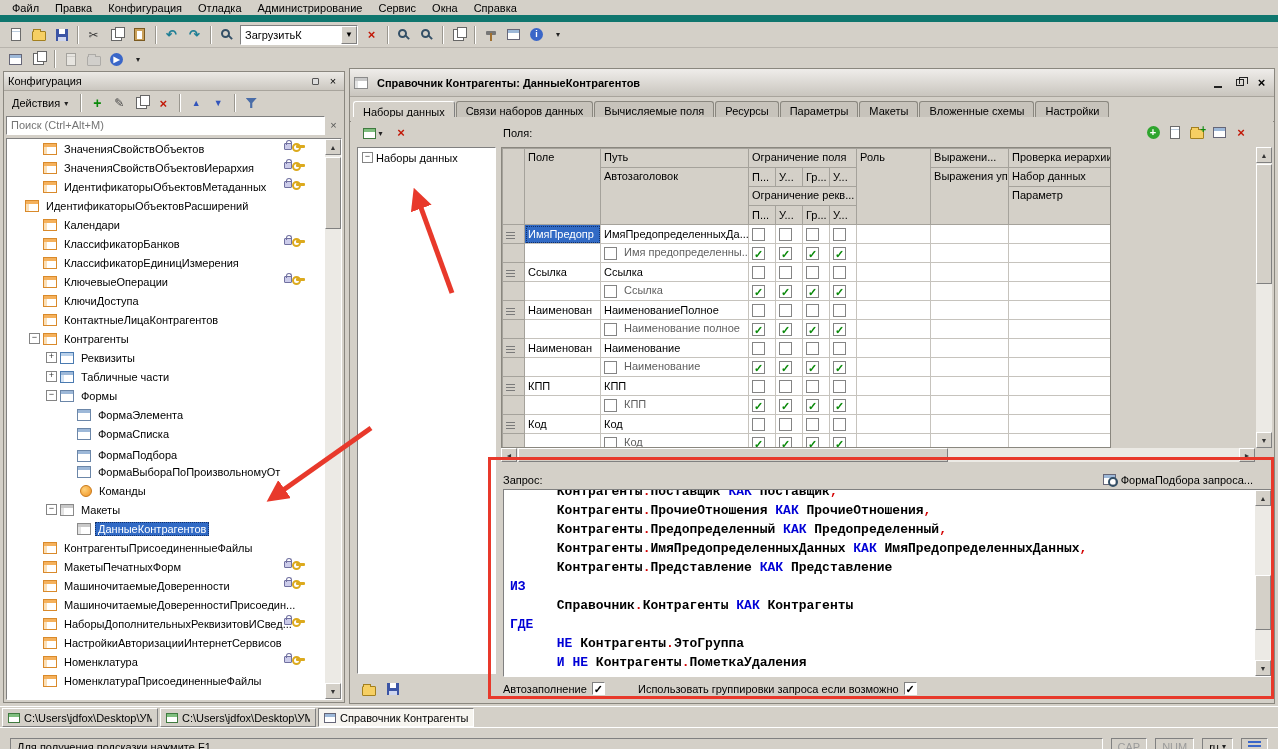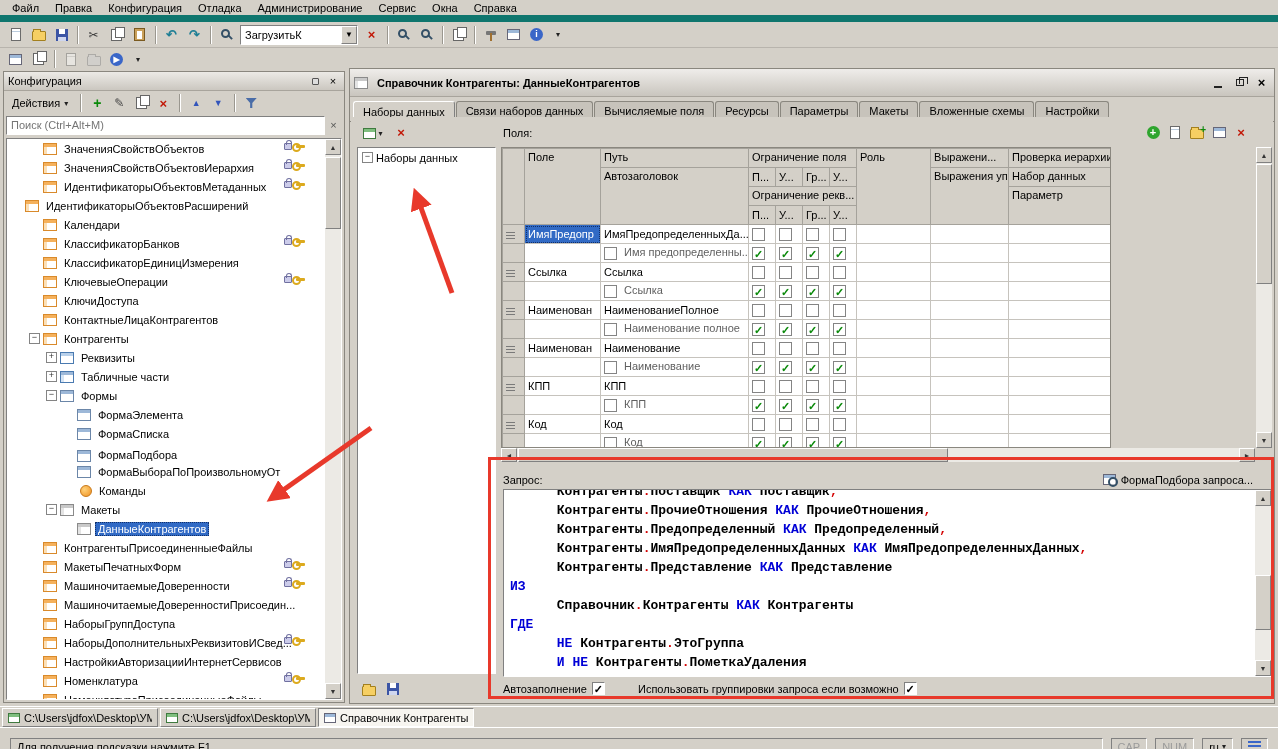--- a/index.html
+++ b/index.html
@@ -466,25 +466,20 @@
             <span class="tlb">МашиночитаемыеДоверенности</span>
             <span class="locks">
               <span class="ic-lock"></span>
               <span class="ic-key"></span>
             </span>
           </div>
           <div class="trow" style="padding-left: 22px;">
             <span class="gut"></span>
             <span class="ti ti-cat"></span>
             <span class="tlb">МашиночитаемыеДоверенностиПрисоедин...</span>
-          </div>
-          <div class="trow" style="padding-left: 22px;">
-            <span class="gut"></span>
-            <span class="ti ti-cat"></span>
-            <span class="tlb">НаборыГруппДоступа</span>
           </div>
           <div class="trow" style="padding-left: 22px;">
             <span class="gut"></span>
             <span class="ti ti-cat"></span>
             <span class="tlb">НаборыДополнительныхРеквизитовИСвед...</span>
             <span class="locks">
               <span class="ic-lock"></span>
               <span class="ic-key"></span>
             </span>
           </div>

